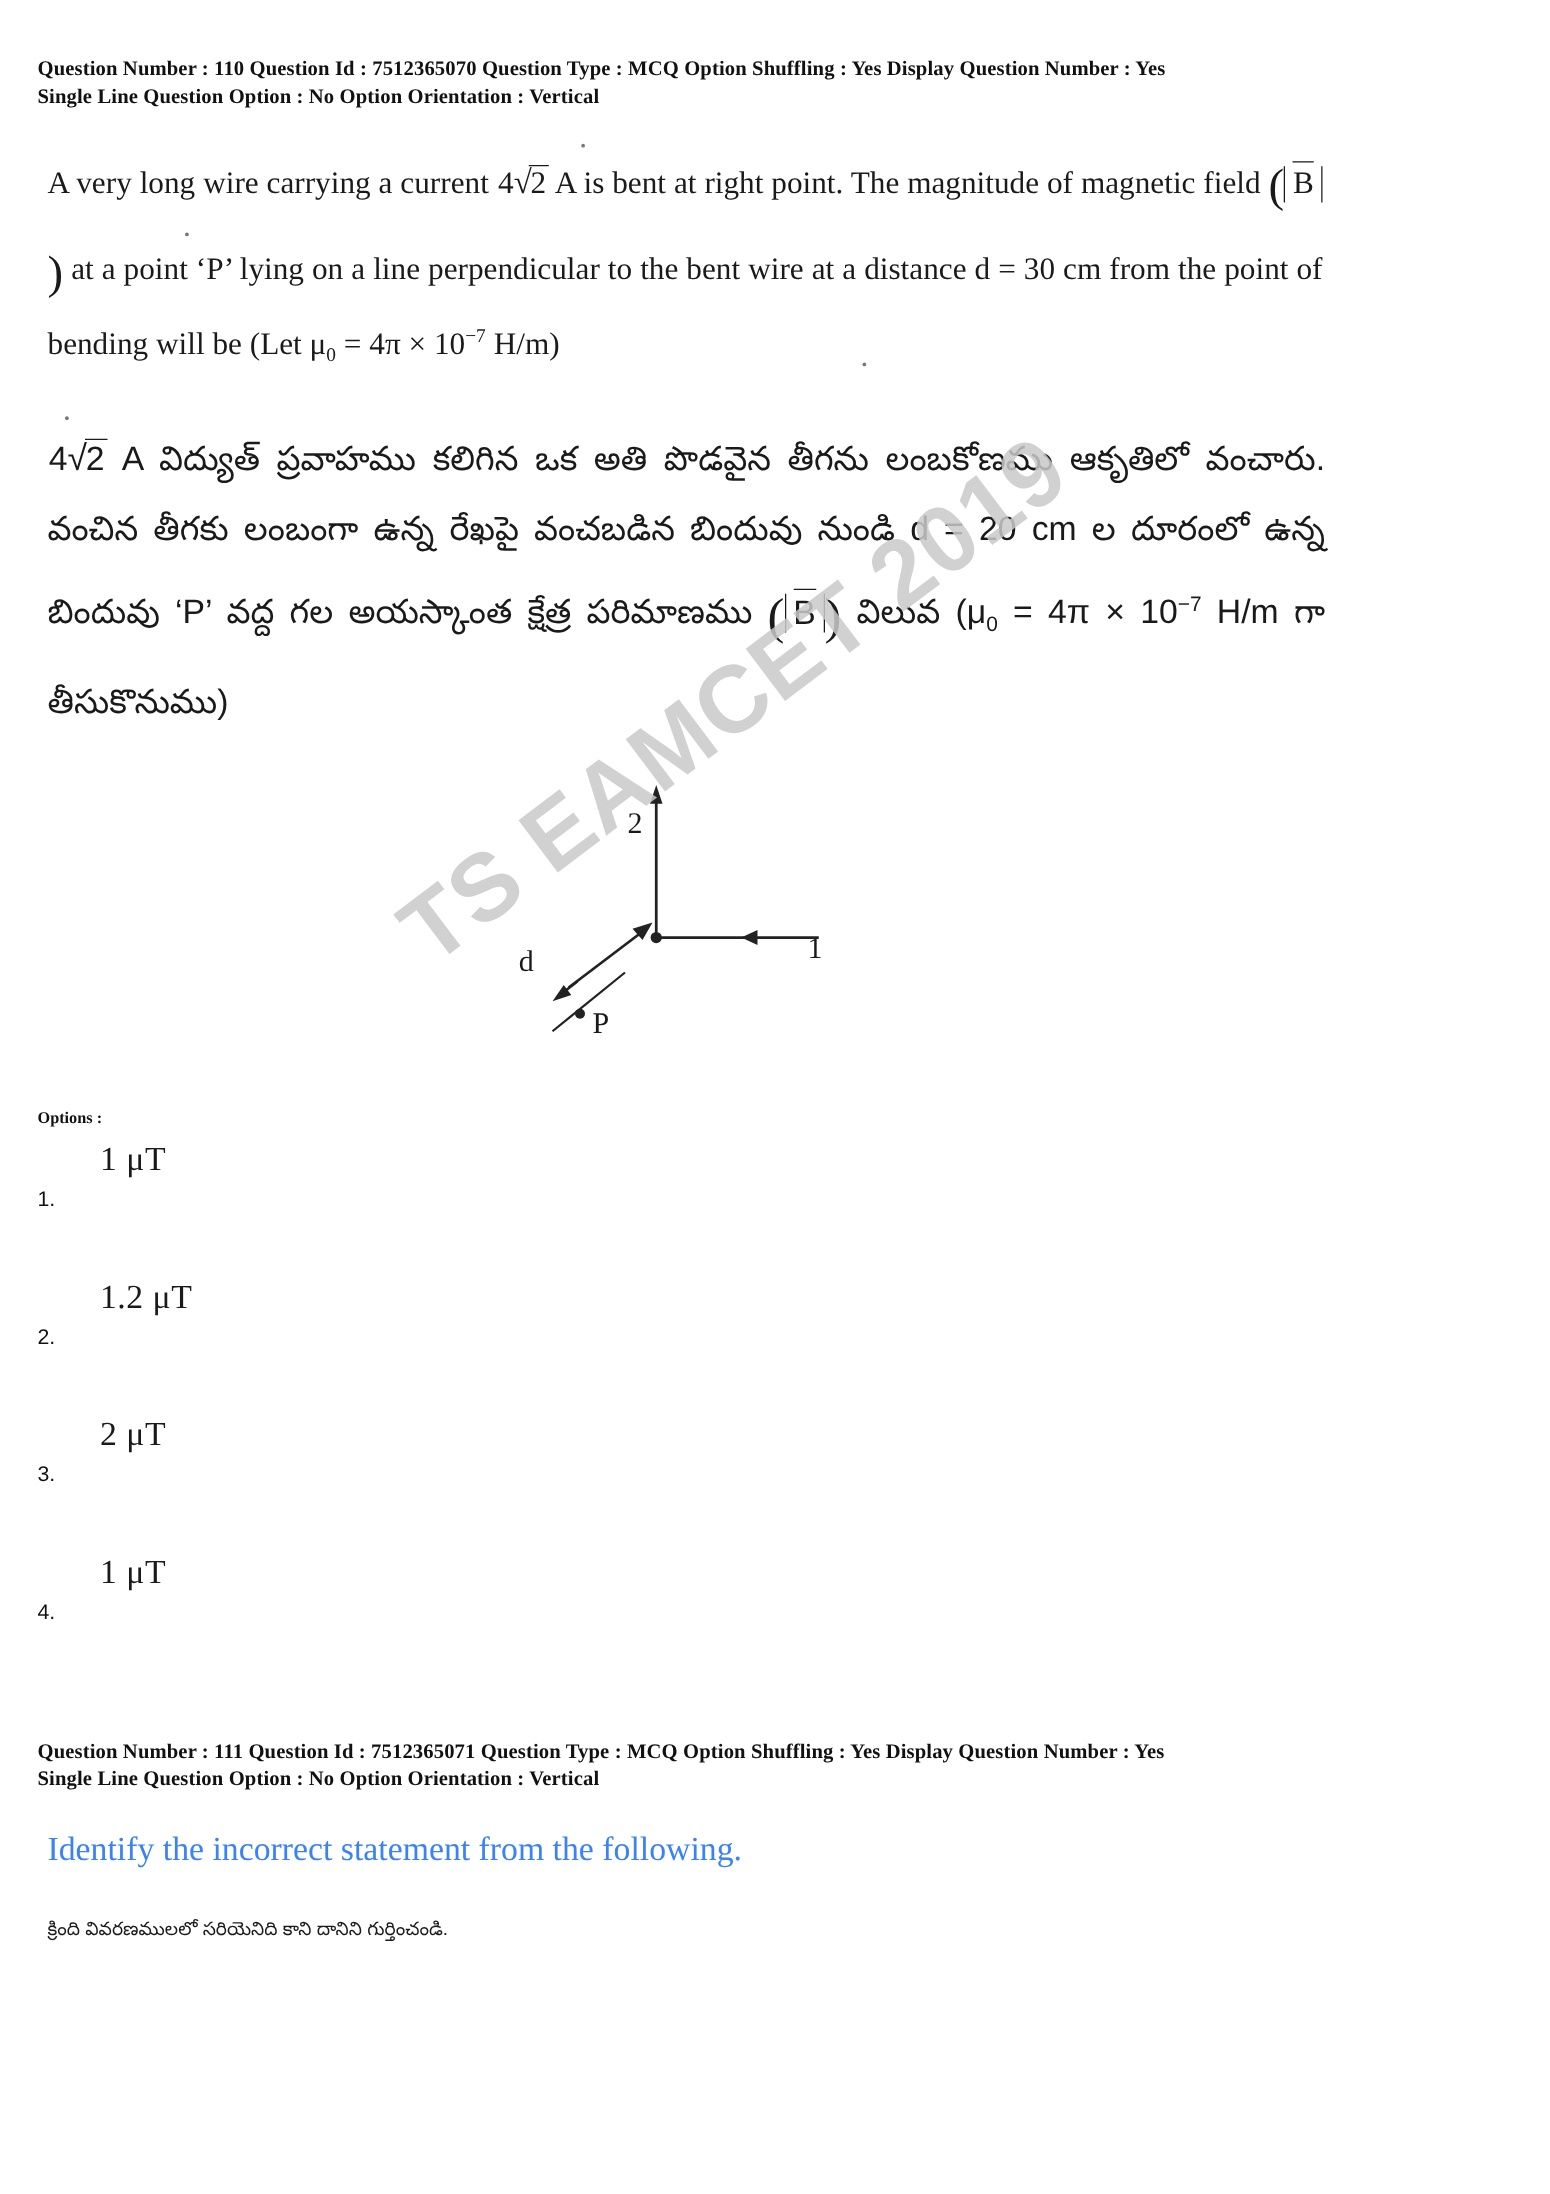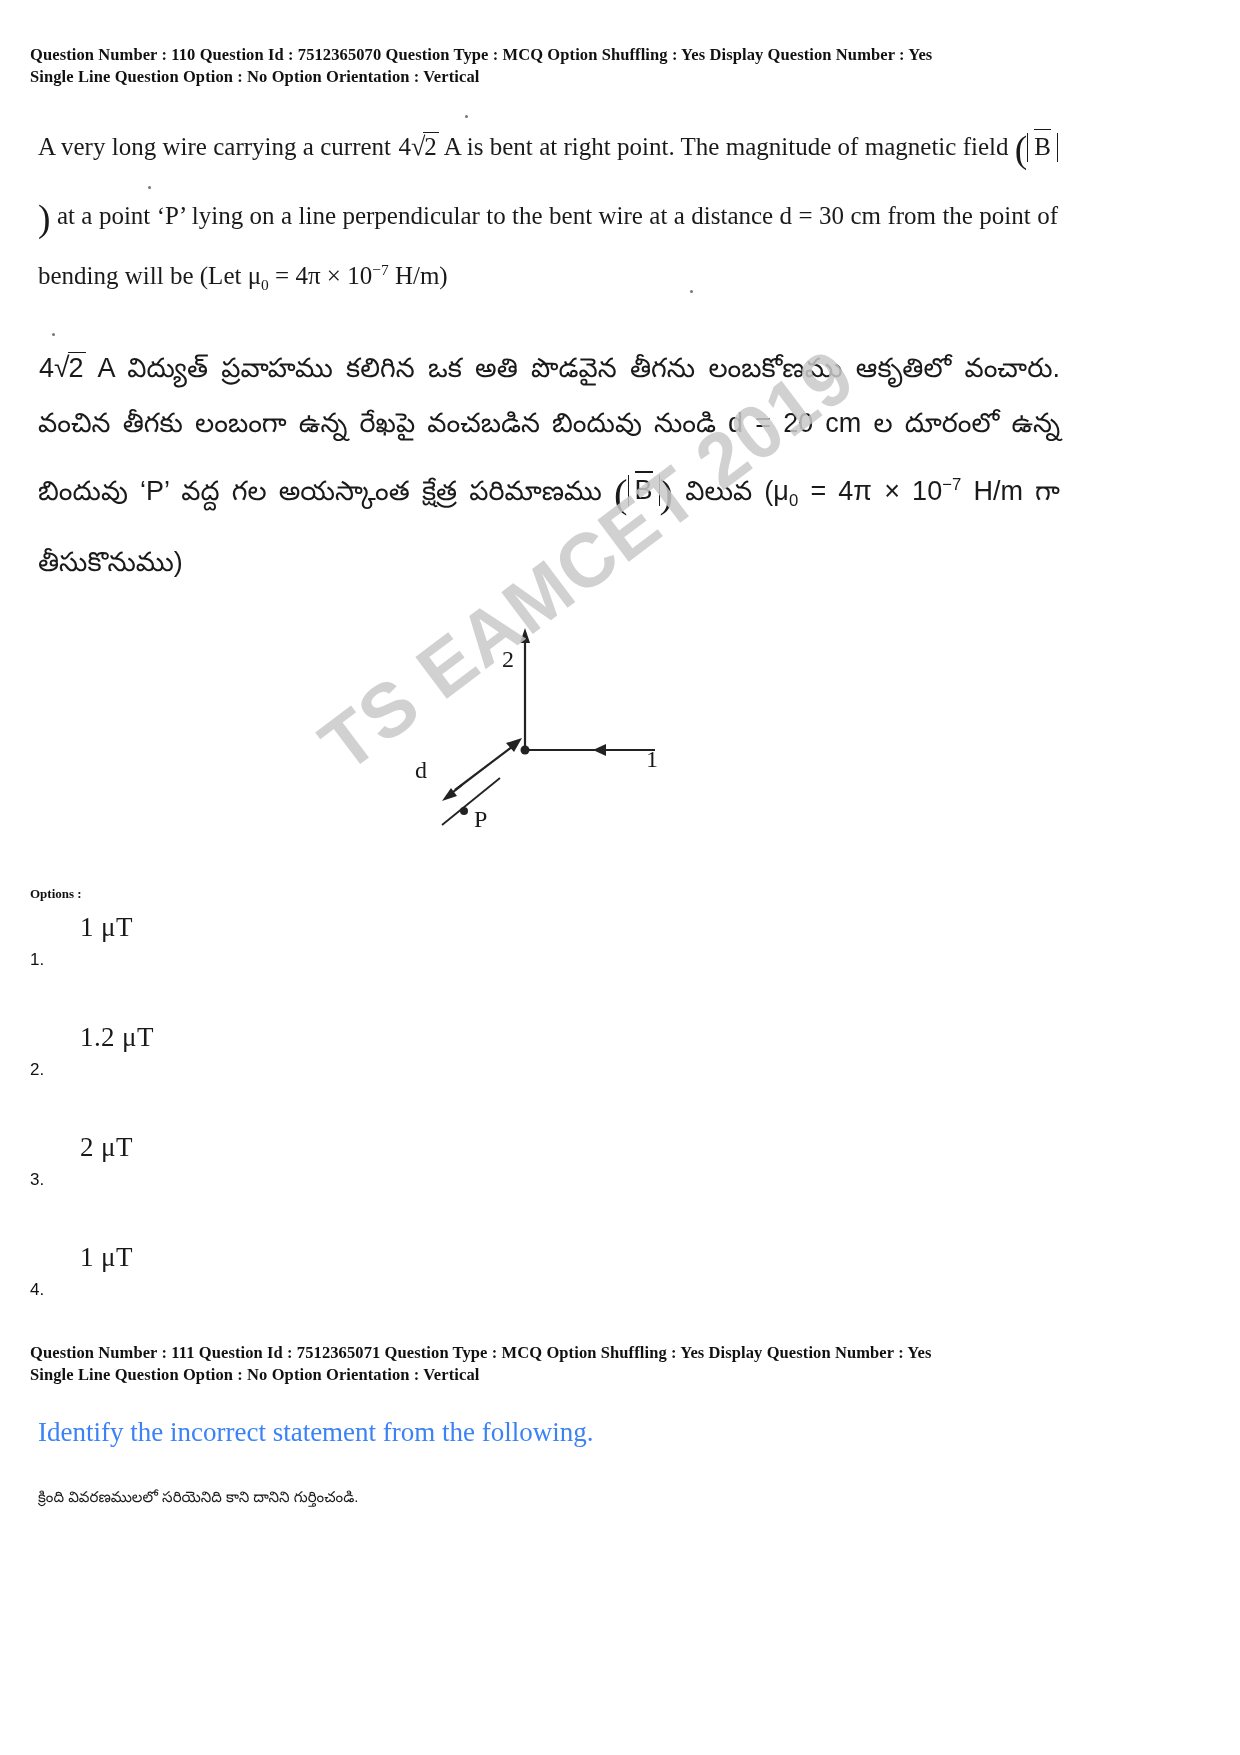--- a/index.html
+++ b/index.html
@@ -130,21 +130,21 @@
     position: absolute;
     left: 50px;
     top: 10px;
     font-family: "Liberation Serif", serif;
     font-size: 27px;
     color: #1a1a1a;
     letter-spacing: 0.4px;
   }
 
   
-  .meta2 { }
+  .meta2 { margin-top: 48px; }
   .eng-text2 {
     font-family: "Liberation Serif", serif;
     font-size: 27px;
     margin-top: 30px;
     margin-left: 8px;
     color: #3b82f6;
   }
   .tel-text2 {
     font-family: "Liberation Sans", sans-serif;
     font-size: 15px;

